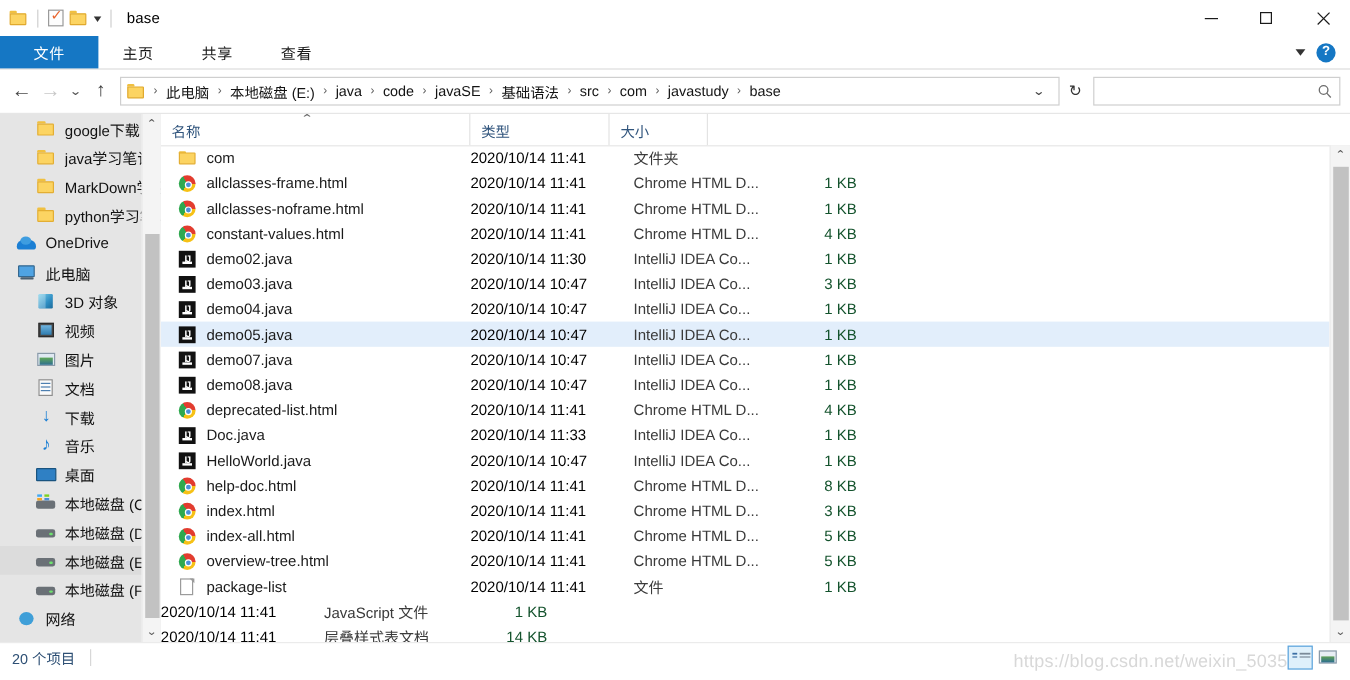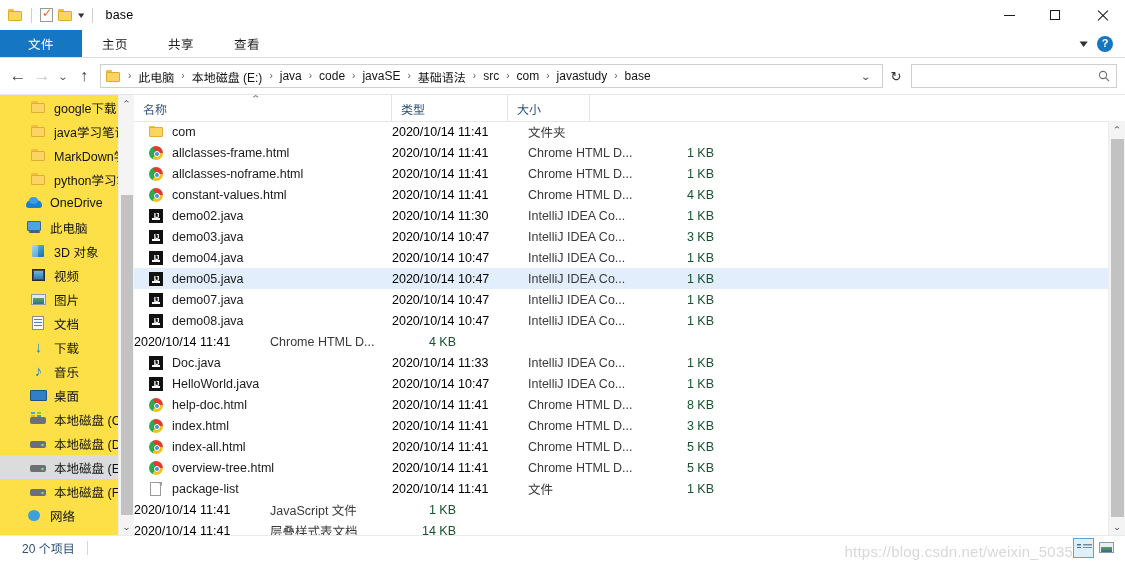--- a/index.html
+++ b/index.html
@@ -271,29 +271,29 @@
     display: flex;
     height: 440px;
     align-items: stretch;
     border-top: 1px solid #e6e6e6;
   }
 
   
   .sidebar {
     width: 134px;
     position: relative;
-    background: #fde047;
+    background: #e5e5e5;
     overflow: hidden;
     flex: none;
   }
   .nav-item {
     height: 24px;
     display: flex;
     align-items: center;
-    padding-left: 26px;
+    padding-left: 14px;
     gap: 7px;
     font-size: 12.5px;
     color: #121212;
     white-space: nowrap;
   }
   .nav-item.indent1 { padding-left: 30px; }
   .nav-item.selected { background: #dcdcdc; }
   .nav-label { overflow: hidden; }
   .nav-ico { width: 17px; height: 16px; flex: none; position: relative; display: block; }
 
@@ -604,21 +604,21 @@
     display: flex;
     align-items: center;
     position: relative;
     background: #fff;
     border-top: 1px solid #ebebeb;
     box-sizing: border-box;
   }
   .status-count {
     font-size: 12px;
     color: #2d4f74;
-    padding-left: 22px;
+    padding-left: 10px;
   }
   .status-sep {
     width: 1px; height: 14px;
     background: #d7d7d7;
     margin-left: 12px;
   }
   .viewbtns {
     position: absolute;
     right: 8px; top: 2px;
     display: flex;
@@ -943,20 +943,24 @@
         <div class="row">
           <div class="cell-name">
             <span class="fico fico-ij">IJ</span>
             <span>demo08.java</span>
           </div>
           <div class="cell-date">2020/10/14 10:47</div>
           <div class="cell-type">IntelliJ IDEA Co...</div>
           <div class="cell-size">1 KB</div>
         </div>
         <div class="row">
+          <div class="cell-name">
+            <span class="fico fico-chrome"></span>
+            <span>deprecated-list.html</span>
+          </div>
           <div class="cell-date">2020/10/14 11:41</div>
           <div class="cell-type">Chrome HTML D...</div>
           <div class="cell-size">4 KB</div>
         </div>
         <div class="row">
           <div class="cell-name">
             <span class="fico fico-ij">IJ</span>
             <span>Doc.java</span>
           </div>
           <div class="cell-date">2020/10/14 11:33</div>

